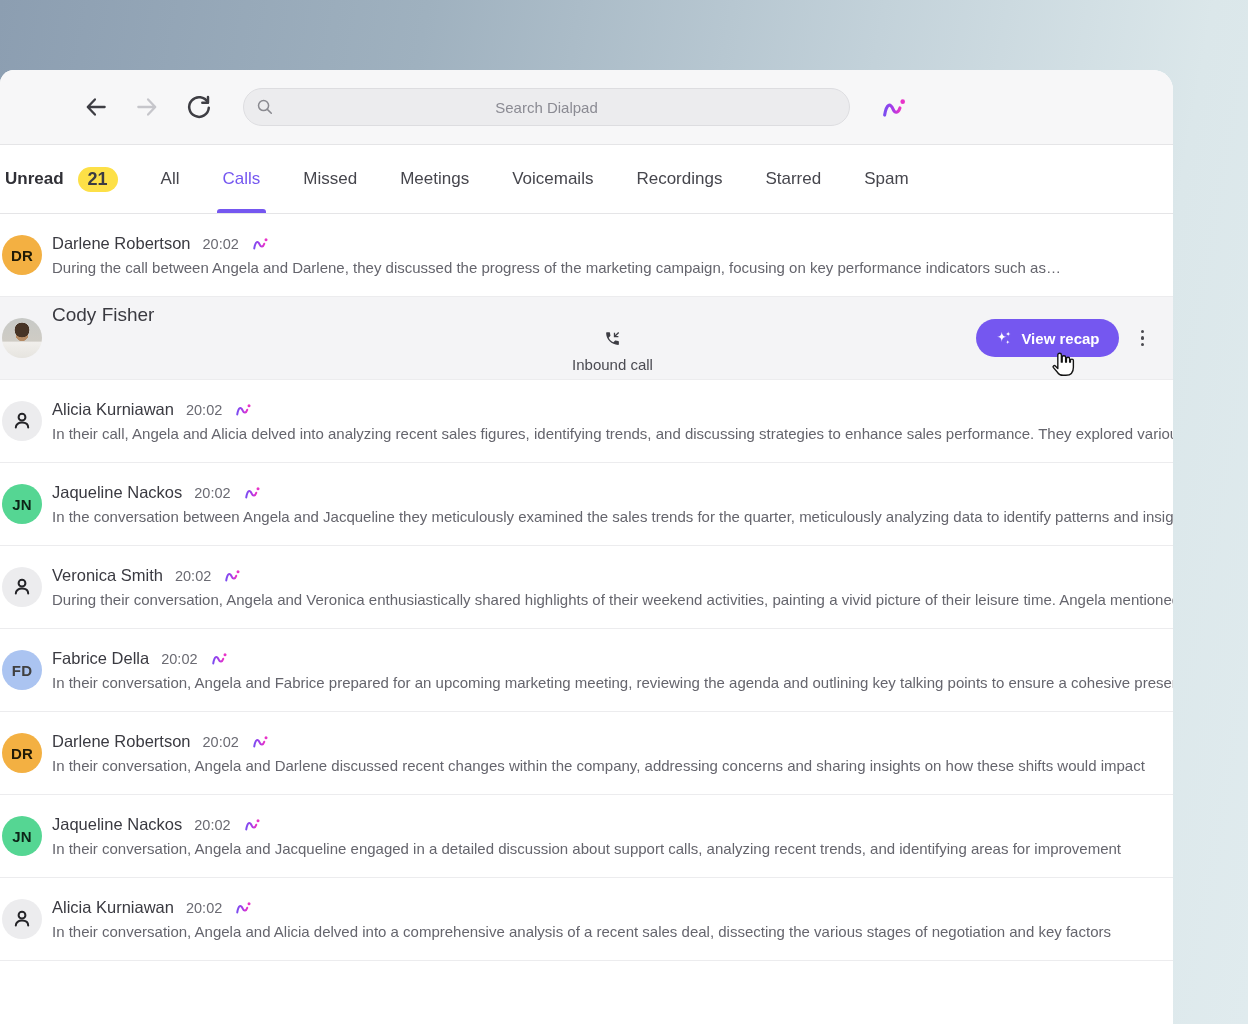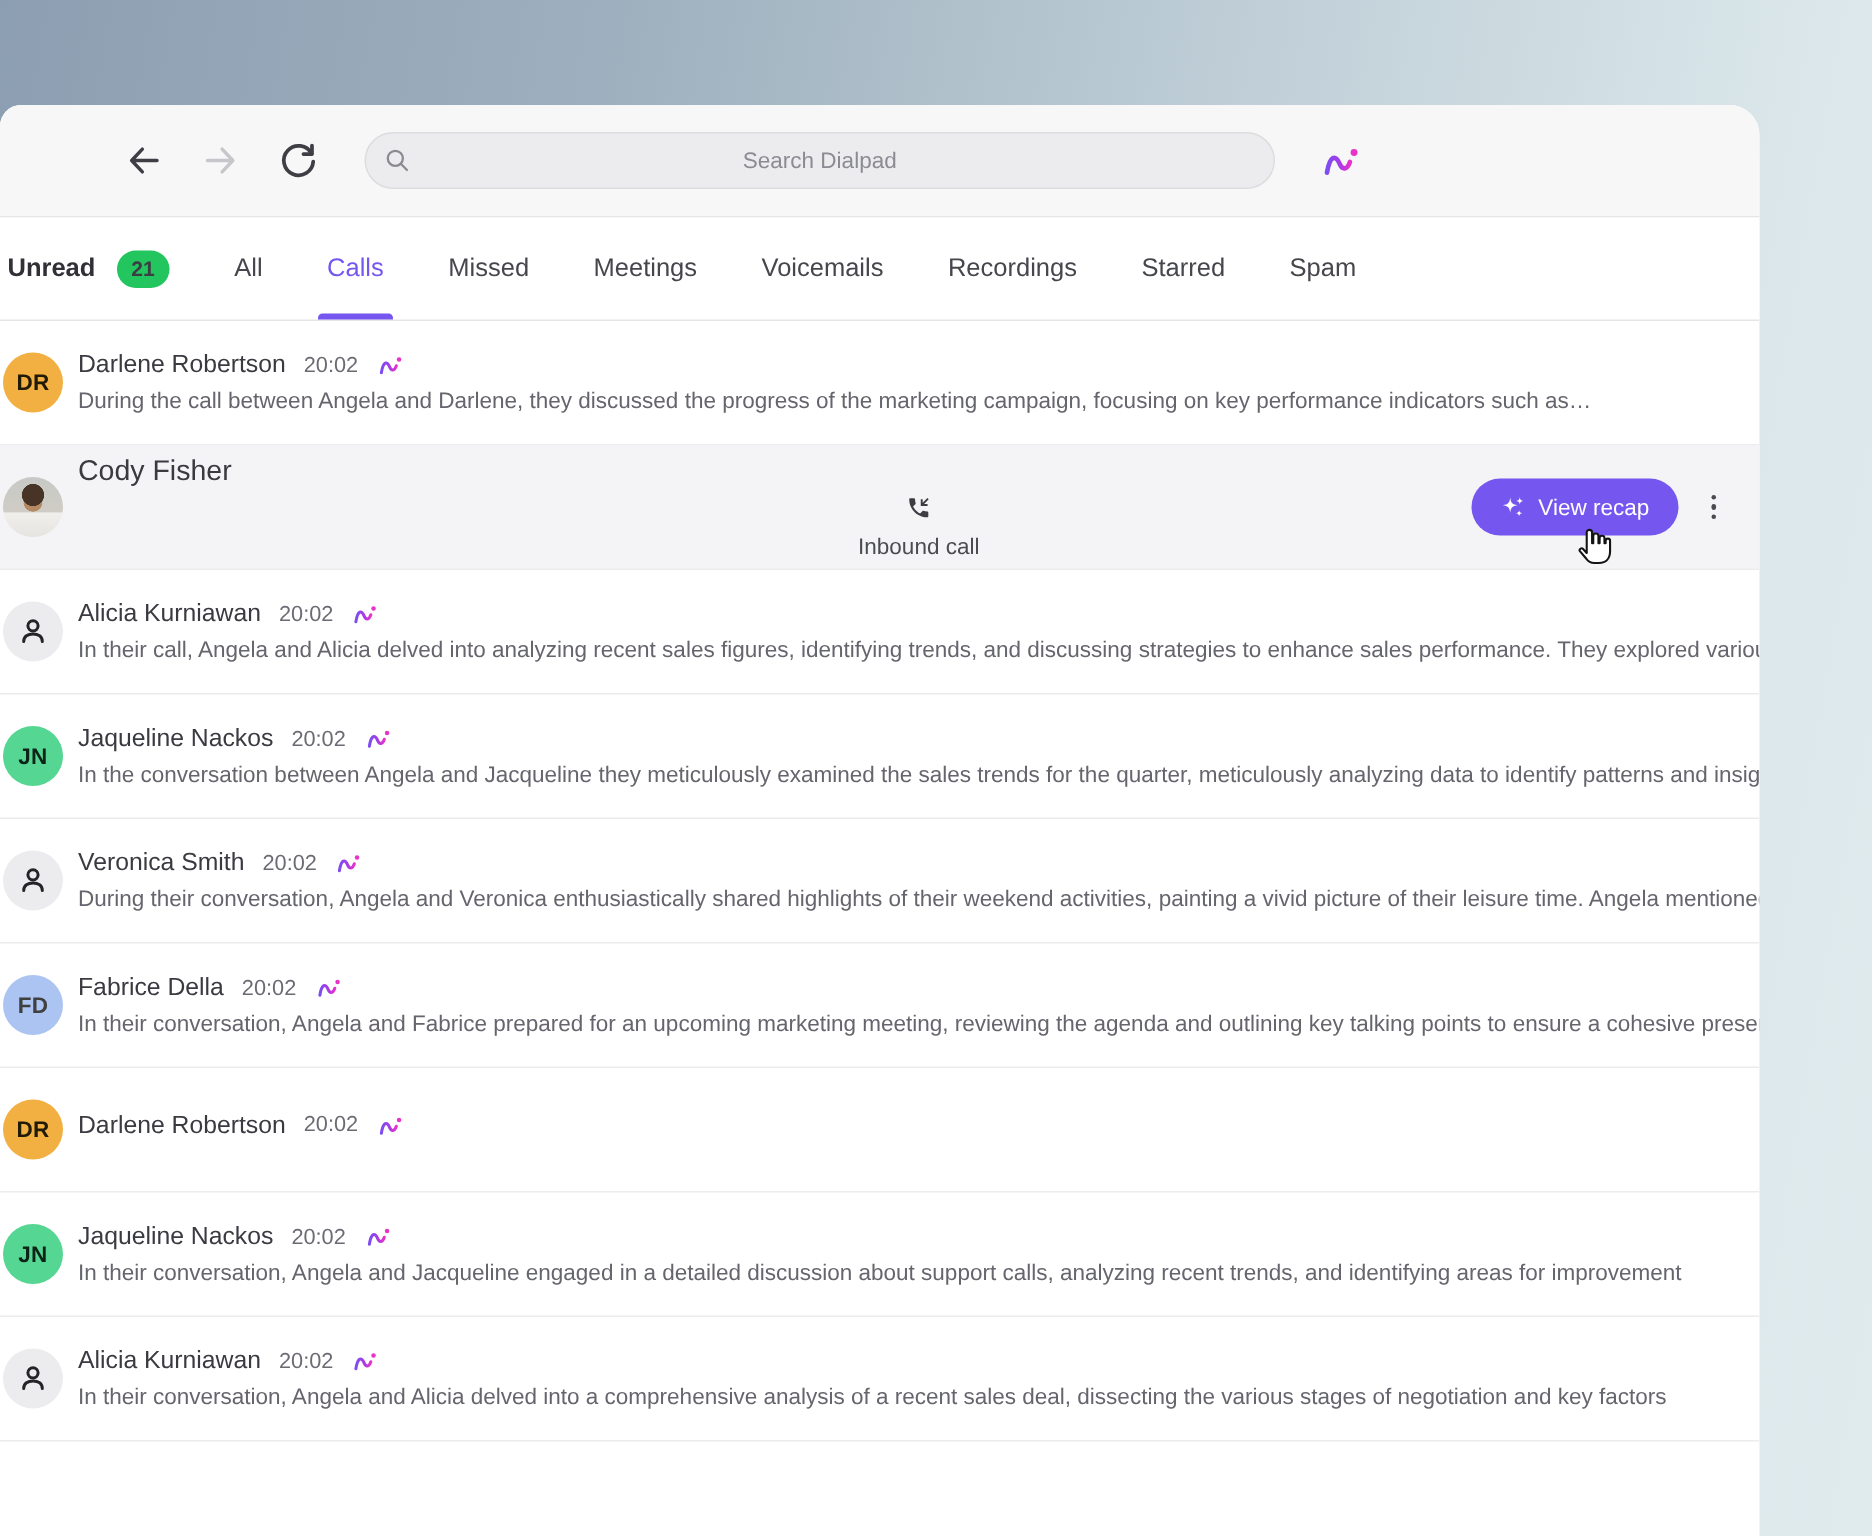--- a/index.html
+++ b/index.html
@@ -27,21 +27,21 @@
     font-family:"Liberation Sans", sans-serif; }
   .searchbar input::placeholder { color:#8b8b93; }
   .ai-logo { margin-left:31px; width:28px; height:23px; }
   .ai-logo svg { width:100%; height:100%; }
 
   
   .tabbar { height:69px; background:#fff; border-bottom:1px solid #e5e5e7;
     display:flex; align-items:center; padding-left:5px; font-size:17px; }
   .unread { display:flex; align-items:center; gap:14px; cursor:pointer; }
   .unread-label { font-weight:700; color:#303036; }
-  .badge { background:#22c55e; color:#3c3c43; font-size:14px; font-weight:700;
+  .badge { background:#fde047; color:#3c3c43; font-size:18px; font-weight:700;
     border-radius:13px; padding:4px 10px; line-height:17px; }
   .tab { height:100%; display:flex; align-items:center; position:relative;
     color:#46464d; cursor:pointer; margin-left:43px; white-space:nowrap; }
   .tab.active { color:var(--accent);text-align:center; }
   .tab.active::after { content:""; position:absolute; left:-6px; right:-6px;
     bottom:0; height:4px; border-radius:3px 3px 0 0; background:var(--accent); }
 
   
   .row { height:83px; border-bottom:1px solid #ececee; position:relative;
     display:flex; align-items:center; cursor:pointer; }
@@ -65,21 +65,21 @@
 
   
   .row-cody { background:#f4f4f6; }
   .row-cody .name { font-size:19px; }
   .cody-sub { display:flex; align-items:center; gap:9px; font-size:15px;
     color:#4b4b52;flex-direction:column; }
   .cody-sub svg { width:17px; height:17px; }
   .row-actions { position:absolute; right:24px; top:50%; transform:translateY(-50%);
     display:flex; align-items:center; gap:17px; }
   .recap-btn { height:38px; border:none; border-radius:19px; background:var(--accent);
-    color:#fff; font-size:15px; font-weight:400; display:flex; align-items:center;
+    color:#fff; font-size:15px; font-weight:700; display:flex; align-items:center;
     gap:9px; padding:0 19px; cursor:pointer; font-family:"Liberation Sans",sans-serif; }
   .recap-btn svg { width:17px; height:17px; }
   .kebab { display:flex; flex-direction:column; gap:3px; padding:6px 5px; cursor:pointer; }
   .kebab i { width:3.5px; height:3.5px; border-radius:50%; background:#4a4a50; }
 
   .cursor { position:absolute; left:1048px; top:281px; width:27px; height:29px;
     z-index:6; pointer-events:none; }
 </style>
 </head>
 <body>
@@ -302,20 +302,21 @@
                   <linearGradient id="aig" x1="0" y1="0" x2="1" y2="0">
   <stop offset="0" stop-color="#7C4DF0"></stop>
   <stop offset="0.55" stop-color="#A83BE8"></stop>
   <stop offset="1" stop-color="#E833C8"></stop>
                   </linearGradient>
                 </defs>
   <path d="M3 16.6 C4.7 6.4 8.1 6.1 10.3 11.4 C11.9 15.3 14.7 15.1 16.3 10.4" fill="none" stroke="url(#aig)" stroke-width="2.7" stroke-linecap="round"></path>
   <circle cx="18.7" cy="4.9" r="2" fill="#E833C8"></circle>
               </svg></span>
         </div>
+        <div class="preview">In their conversation, Angela and Darlene discussed recent changes within the company, addressing concerns and sharing insights on how these shifts would impact</div>
       </div>
     </div>
 
     <div class="row">
       <div class="avatar" style="background: rgb(85, 214, 147); color: rgb(12, 36, 23);">JN</div>
       <div class="row-main">
         <div class="row-top">
           <span class="name">Jaqueline Nackos</span>
           <span class="time">20:02</span>
           <span class="ai-mini"><svg viewBox="0 0 24 20">

